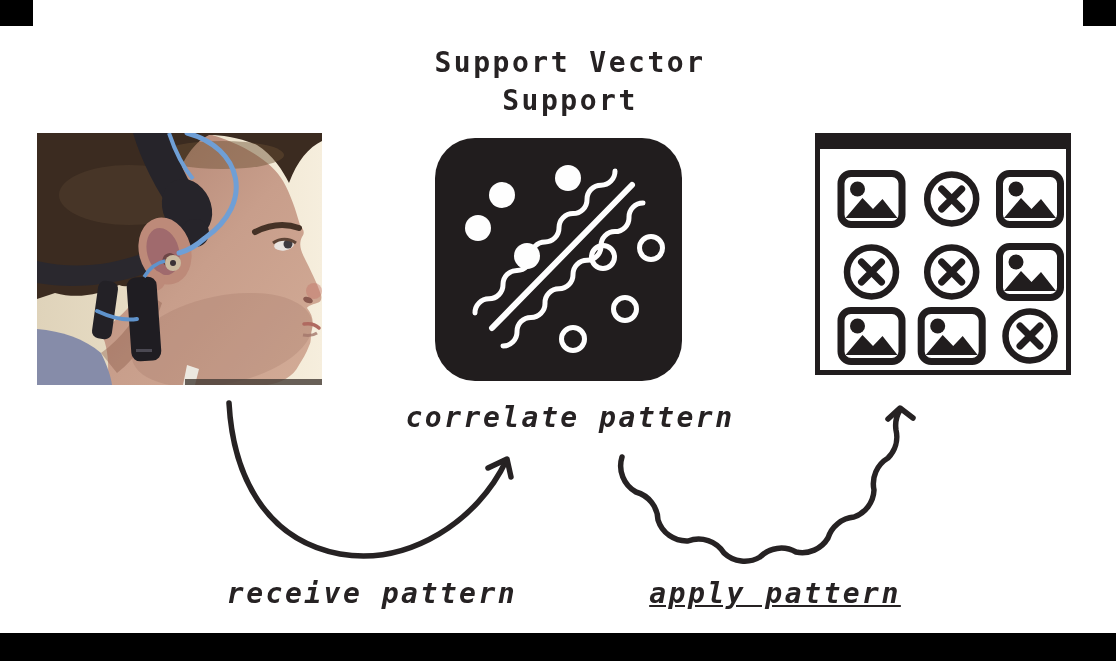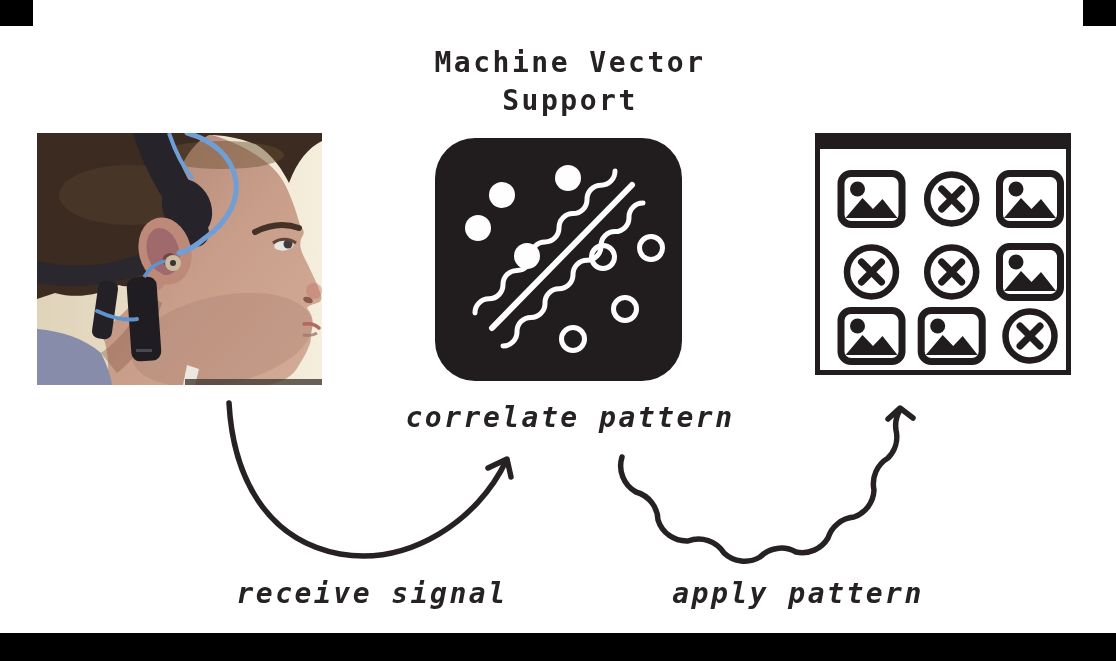--- a/index.html
+++ b/index.html
@@ -19,40 +19,40 @@
   .title{
     position:absolute;left:405px;top:44px;width:330px;text-align:center;
     font-weight:700;font-size:28px;line-height:38px;letter-spacing:2.5px;white-space:nowrap;
   }
   .flow-label{
     position:absolute;font-style:italic;font-weight:700;font-size:28px;line-height:36px;
     letter-spacing:2.5px;text-align:center;white-space:nowrap;
   }
   .label-correlate{left:400px;top:400px;width:340px;}
   .label-receive{left:212px;top:576px;width:320px;}
-  .label-apply{left:638px;top:576px;width:320px;}
+  .label-apply{left:615px;top:576px;width:320px;text-decoration:underline;}
   .photo{position:absolute;left:37px;top:133px;width:285px;height:252px;}
   .svm-icon{position:absolute;left:435px;top:138px;width:247px;height:243px;}
   .grid-icon{position:absolute;left:815px;top:133px;width:256px;height:242px;}
   .arrow-layer{position:absolute;left:0;top:0;width:1116px;height:661px;pointer-events:none;}
   svg{display:block;color:var(--ink);}
   .svm-bg{fill:var(--icon-fill);}
   .svm-stroke{stroke:var(--paper);fill:none;}
 </style>
 </head>
 <body>
 
 <div id="canvas">
 
   <div class="crop-mark crop-tl"></div>
   <div class="crop-mark crop-tr"></div>
   <div class="bottom-bar"></div>
 
   <div class="title">
-    <div>Machine Vector</div>
+    <div>Support Vector</div>
     <div>Support</div>
   </div>
 
   <div class="photo">
     <svg viewBox="0 0 285 252" width="285" height="252">
       <defs>
         <linearGradient id="pg-bg" x1="0" y1="0" x2="1" y2="0">
           <stop offset="0" stop-color="#dfd3ba"></stop>
             <stop offset="0.55" stop-color="#ece2cb"></stop>
             <stop offset="1" stop-color="#f6eedd"></stop>
@@ -174,16 +174,16 @@
       <path d="M229 403 C233 475 265 540 340 554 C410 566 478 520 506 461"></path>
       <path d="M488 468 L507 459 L511 477"></path>
     </g>
     <g stroke="currentColor" stroke-width="5.5" fill="none" stroke-linecap="round" stroke-linejoin="round">
       <path d="M622 457 A30 30 0 0 0 636 492 A30 30 0 0 1 658 520 A30 30 0 0 0 688 541 A30 30 0 0 1 724 553 A30 30 0 0 0 760 557 A30 30 0 0 1 796 552 A30 30 0 0 0 828 538 A30 30 0 0 1 854 517 A30 30 0 0 0 874 490 A30 30 0 0 1 888 458 A30 30 0 0 0 896 430 A30 30 0 0 1 900 410"></path>
       <path d="M888 419 L900 408 L913 418"></path>
     </g>
   </svg>
 
   <div class="flow-label label-correlate">correlate pattern</div>
-  <div class="flow-label label-receive">receive signal</div>
+  <div class="flow-label label-receive">receive pattern</div>
   <div class="flow-label label-apply">apply pattern</div>
 
 </div>
 
 </body></html>

